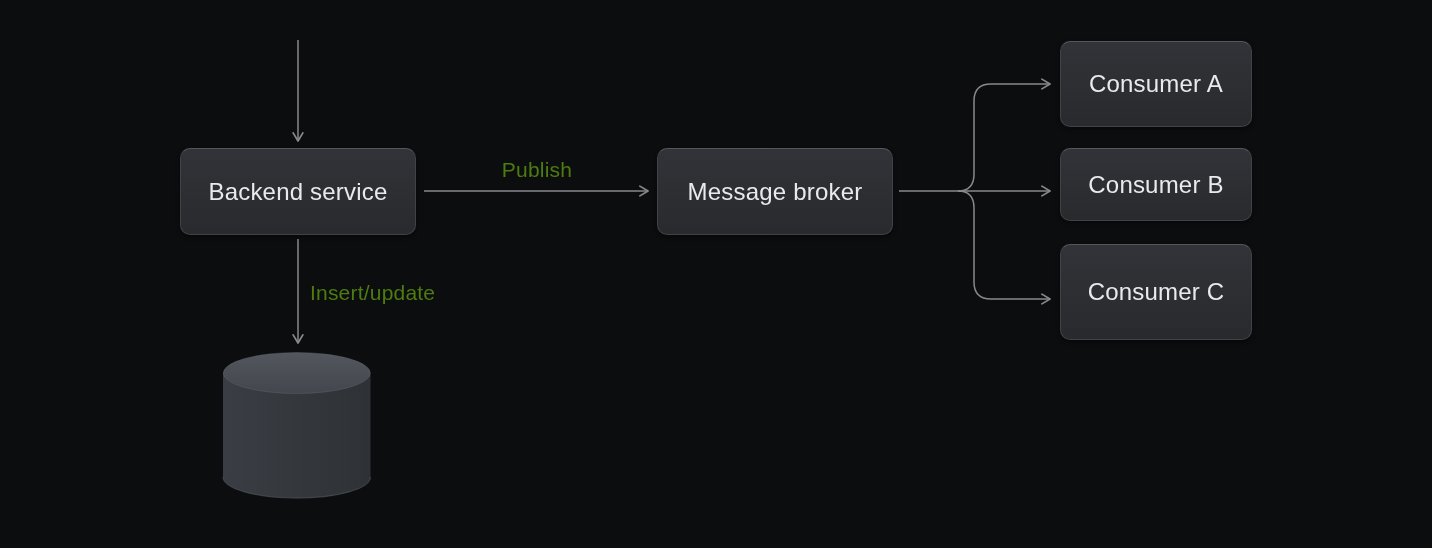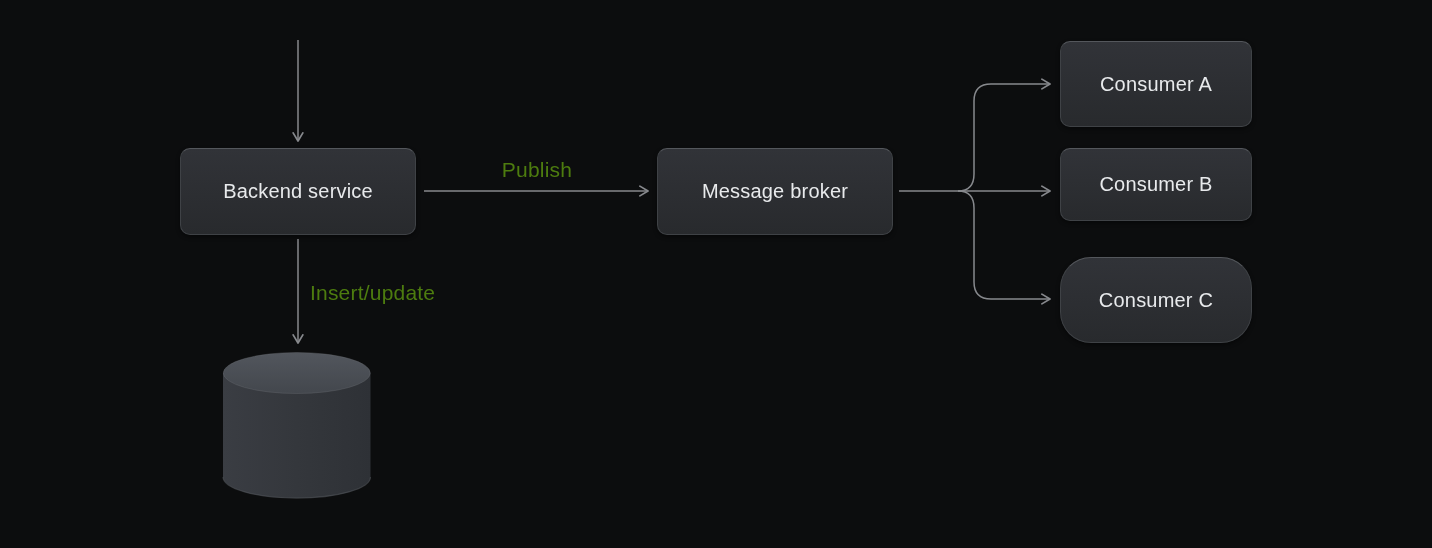--- a/index.html
+++ b/index.html
@@ -24,29 +24,29 @@
     position: absolute;
     display: flex;
     align-items: center;
     justify-content: center;
     border-radius: 10px;
     background: linear-gradient(180deg, #313338 0%, #282a2d 100%);
     border: 1px solid #3f4246;
     border-top-color: #54575c;
     box-shadow: 0 2px 4px rgba(0,0,0,0.45);
     color: #e8eaec;
-    font-size: 20px;
+    font-size: 24px;
     letter-spacing: 0.2px;
     box-sizing: border-box;
   }
   .node-backend   { left: 180px;  top: 148px; width: 236px; height: 87px; }
   .node-broker    { left: 657px;  top: 148px; width: 236px; height: 87px; }
   .node-consumer-a{ left: 1060px; top: 41px;  width: 192px; height: 86px; }
   .node-consumer-b{ left: 1060px; top: 148px; width: 192px; height: 73px; }
-  .node-consumer-c{ left: 1060px; top: 257px; width: 192px; height: 86px; border-radius: 31px; }
+  .node-consumer-c{ left: 1060px; top: 244px; width: 192px; height: 96px; }
   .edge-label {
     position: absolute;
     color: #4d7c0f;
     font-size: 21px;
     letter-spacing: 0.2px;
     white-space: nowrap;
   }
   .label-publish {
     left: 424px;
     top: 158px;

